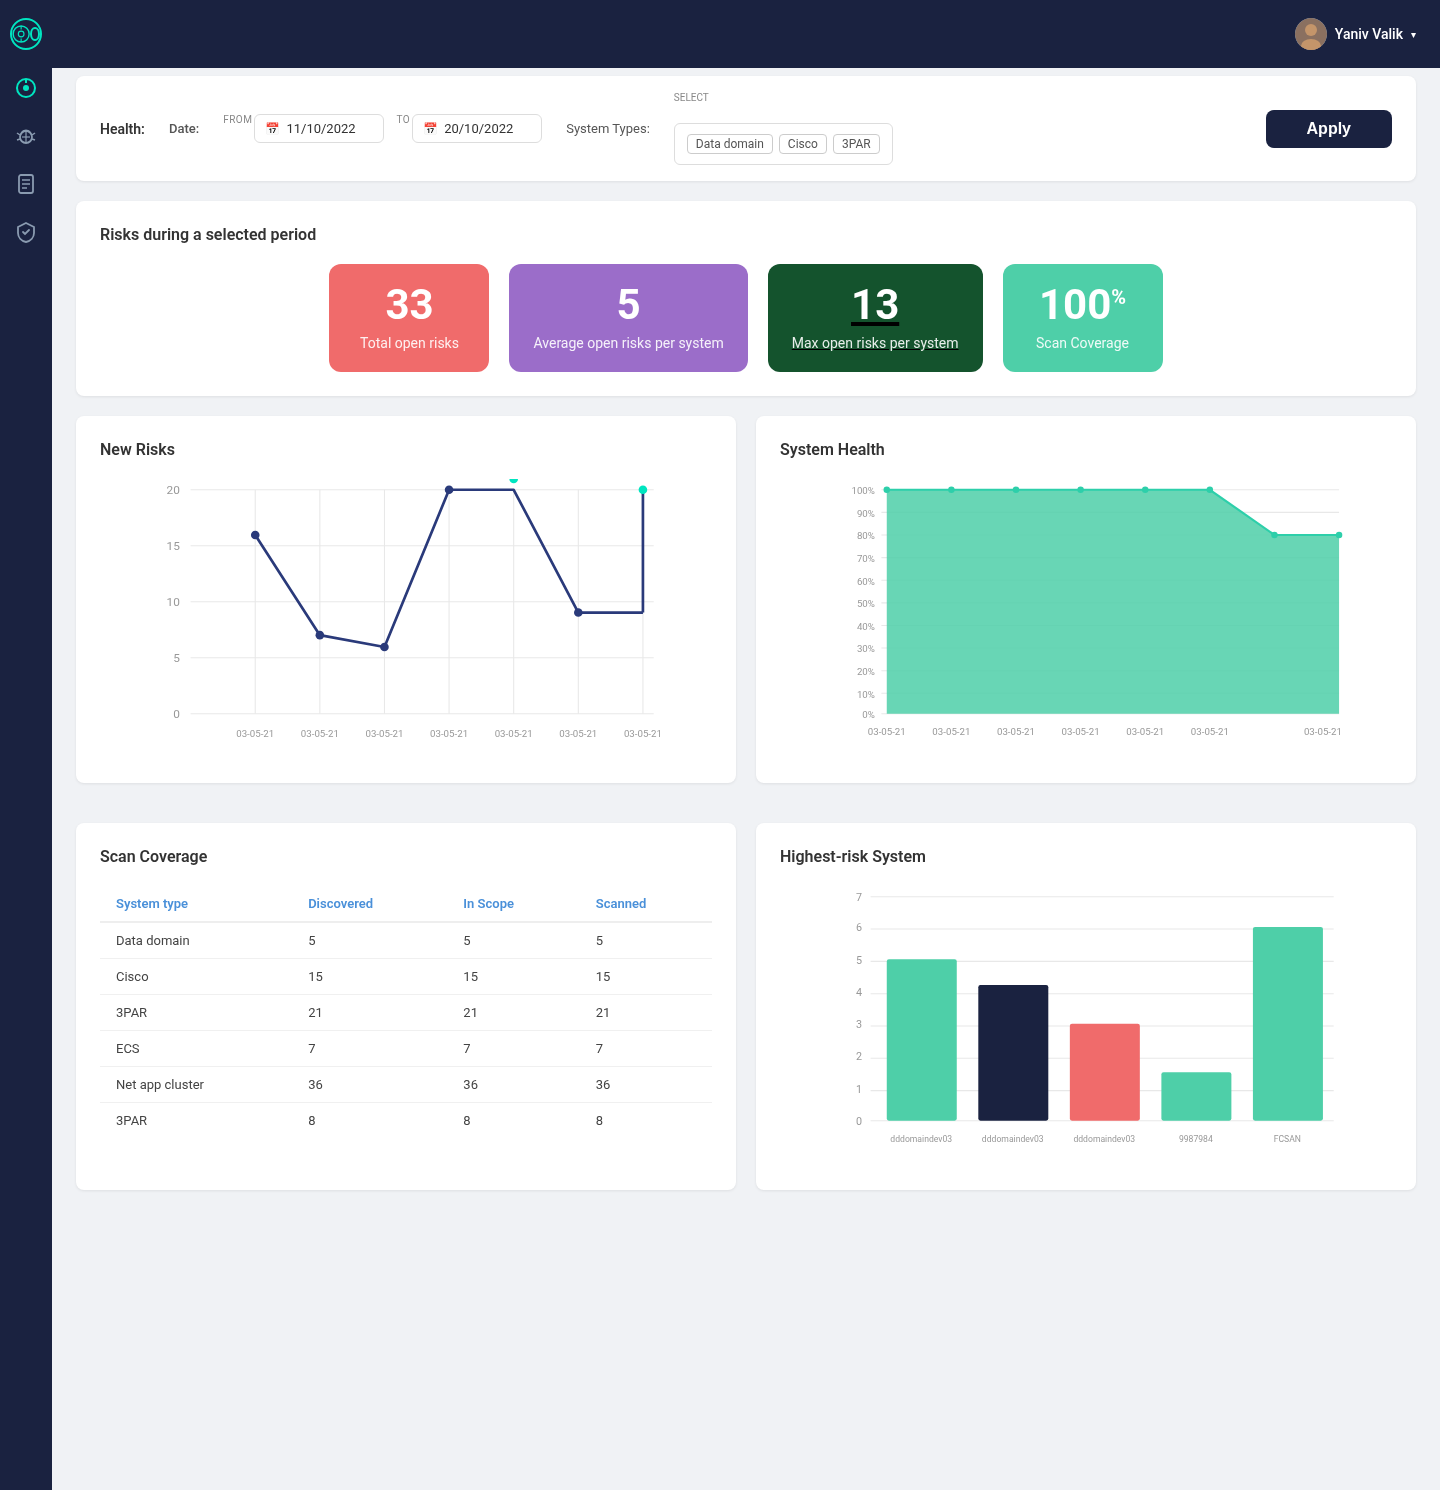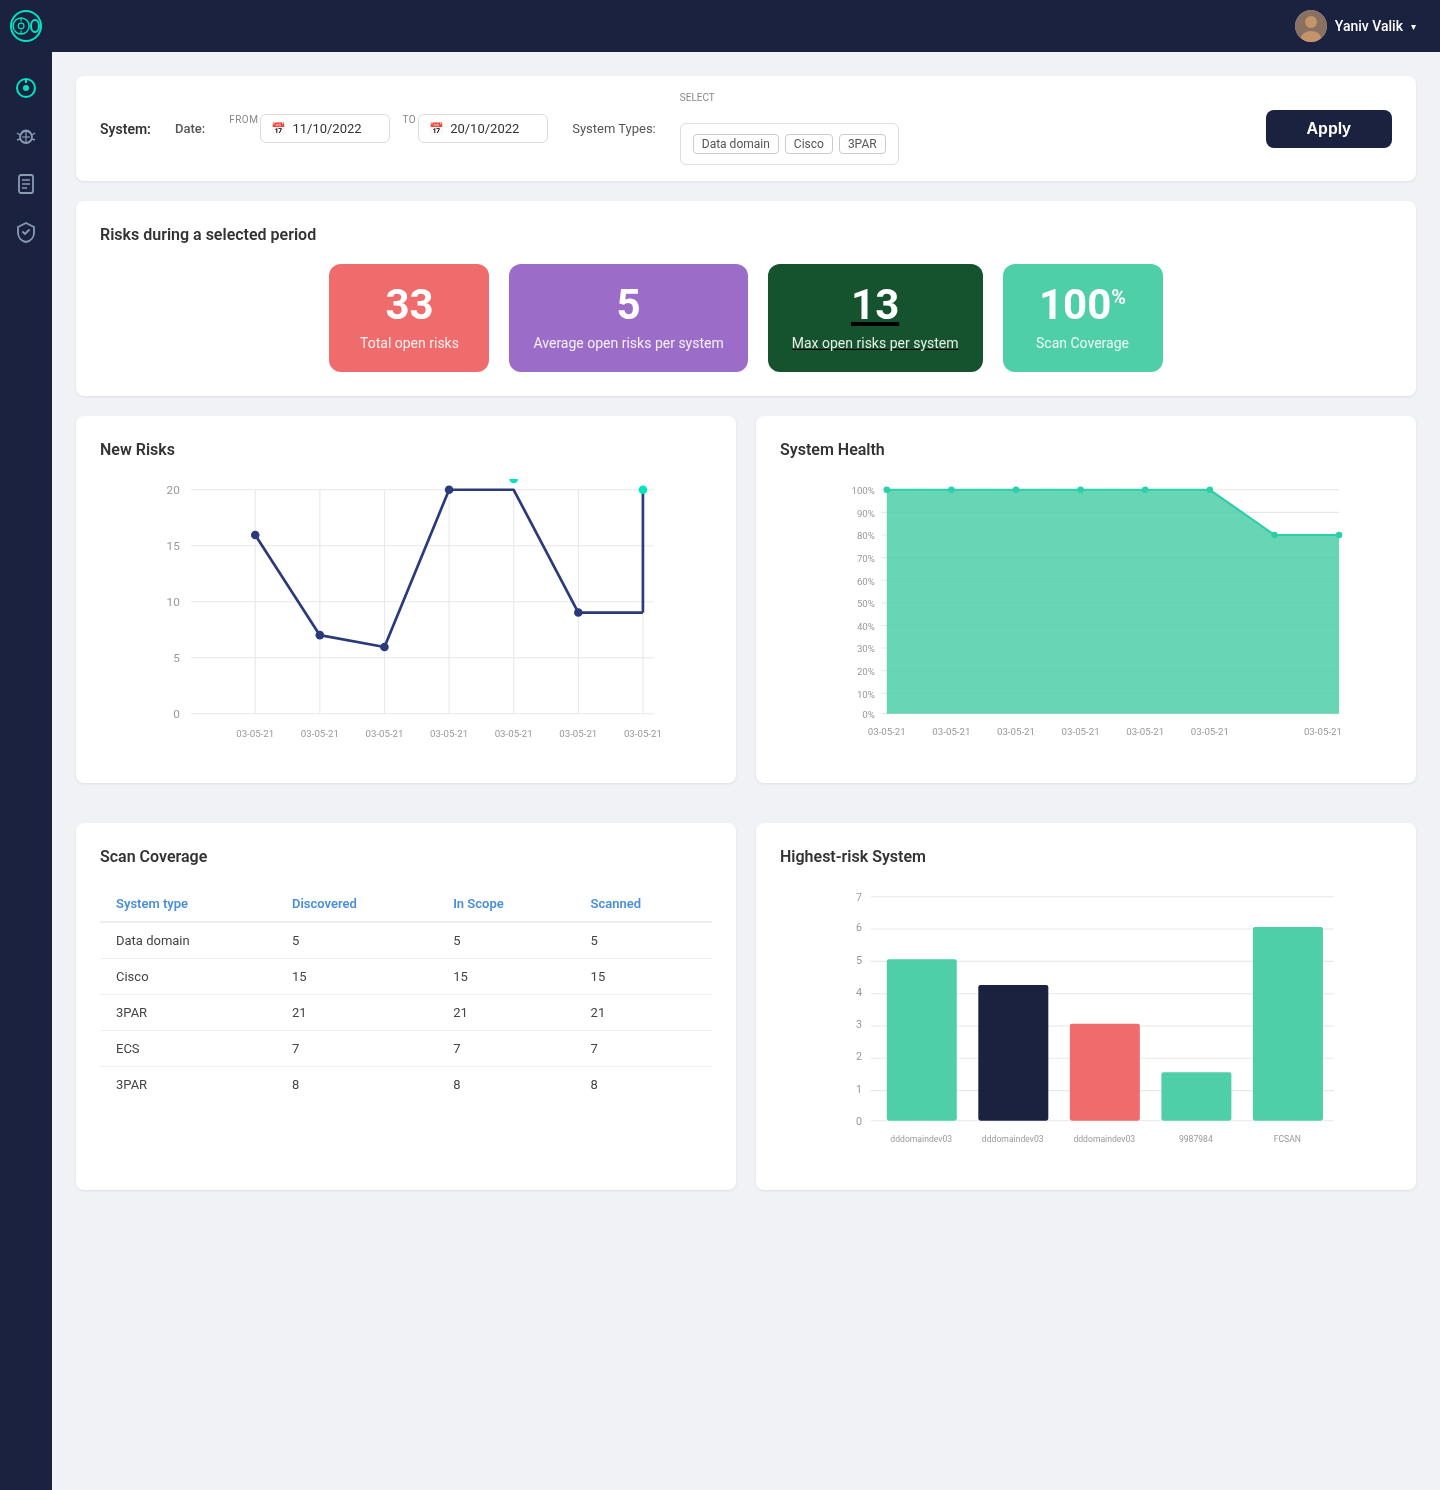--- a/index.html
+++ b/index.html
@@ -1,21 +1,21 @@
 <!DOCTYPE html>
 <html><head>
   <meta charset="utf-8">
   <style>
     * { box-sizing: border-box; margin: 0; padding: 0; }
     body { font-family: -apple-system, BlinkMacSystemFont, 'Segoe UI', Roboto, sans-serif; background: #f0f2f5; display: flex; flex-direction: column; min-height: 100vh; }
 
     
     .topnav {
       background: #1a2240;
-      height: 52px;
+      height: 68px;
       display: flex;
       align-items: center;
       justify-content: flex-end;
       padding: 0 24px;
       position: fixed;
       top: 0; left: 0; right: 0;
       z-index: 100;
     }
     .topnav-logo {
       position: absolute;
@@ -231,21 +231,21 @@
     <svg width="22" height="22" viewBox="0 0 22 22" fill="none">
       <path d="M11 2 L19 6 L19 12 C19 16.5 15.5 20 11 21 C6.5 20 3 16.5 3 12 L3 6 Z" stroke="#8a9bb0" stroke-width="1.8" fill="none"></path>
       <path d="M8 11 L10 13 L14 9" stroke="#8a9bb0" stroke-width="1.8" stroke-linecap="round"></path>
     </svg>
   </div>
 </aside>
 
 <main class="main-content">
 
   <div class="filter-bar">
-    <span class="filter-label">System:</span>
+    <span class="filter-label">Health:</span>
     <span style="font-size:13px;color:#555;font-weight:500;">Date:</span>
 
     <div class="filter-date-section">
       <div class="date-input-wrapper">
         <span class="date-field-label">FROM</span>
         <div class="date-input">
           <span class="cal-icon">📅</span>
           <span>11/10/2022</span>
         </div>
       </div>
@@ -431,20 +431,26 @@
               <td>21</td>
               <td>21</td>
             </tr>
             <tr>
               <td>ECS</td>
               <td>7</td>
               <td>7</td>
               <td>7</td>
             </tr>
             <tr>
+              <td>Net app cluster</td>
+              <td>36</td>
+              <td>36</td>
+              <td>36</td>
+            </tr>
+            <tr>
               <td>3PAR</td>
               <td>8</td>
               <td>8</td>
               <td>8</td>
             </tr>
           </tbody>
       </table>
     </div>
 
     <div class="section-card">

